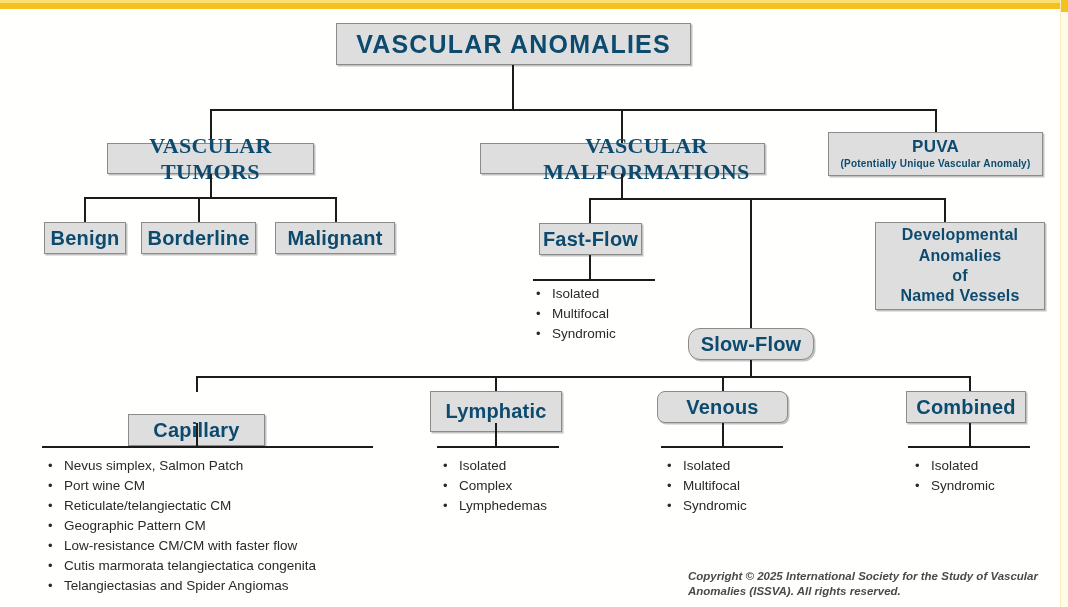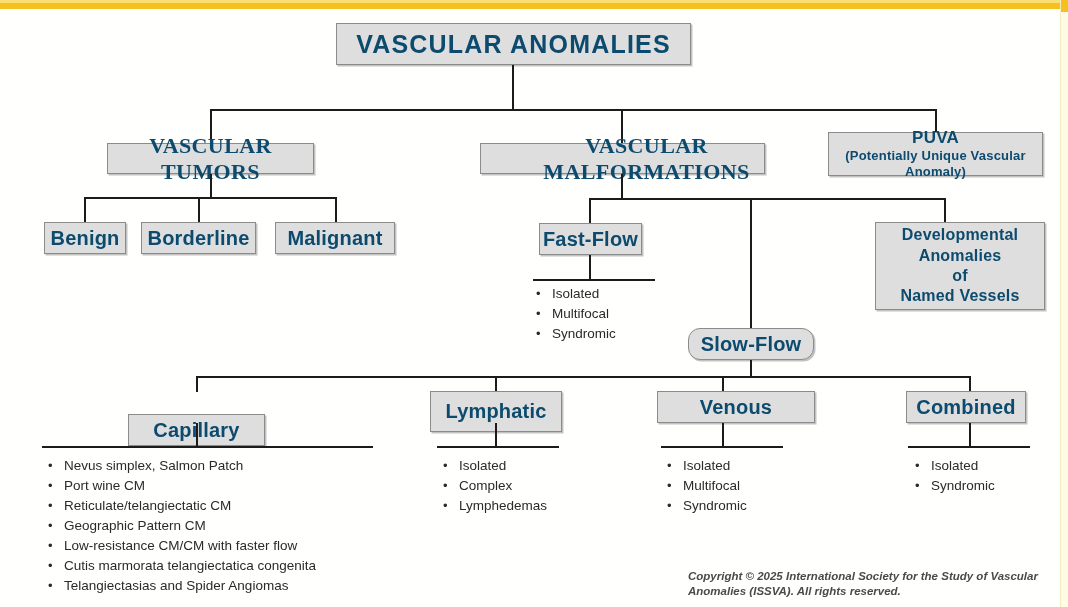--- a/index.html
+++ b/index.html
@@ -75,21 +75,21 @@
   .node.big {
     font-size: 16px;
     line-height: 1.28;
   }
   .puva-title {
     font-size: 17px;
     font-weight: bold;
     line-height: 1.1;
   }
   .puva-sub {
-    font-size: 13px;
+    font-size: 10px;
     font-weight: bold;
     line-height: 1.2;
     margin-top: 1px;
   }
 
   
   .ln {
     position: absolute;
     background: #1b1b1b;
   }
@@ -224,21 +224,21 @@
   <div class="ln v" style="left:495px; top:376px; height:16px;"></div>
   <div class="ln v" style="left:722px; top:376px; height:16px;"></div>
   <div class="ln v" style="left:969px; top:376px; height:16px;"></div>
 
   <div class="node lvl3" style="left:128px; top:414px; width:137px; height:32px;">
     <span>Capillary</span>
   </div>
   <div class="node lvl3" style="left:430px; top:391px; width:132px; height:41px;">
     <span>Lymphatic</span>
   </div>
-  <div class="node lvl3" style="left:657px; top:391px; width:158px; height:32px;">
+  <div class="node lvl3" style="left:657px; top:391px; width:131px; height:32px;border-radius:8px;">
     <span>Venous</span>
   </div>
   <div class="node lvl3" style="left:906px; top:391px; width:120px; height:32px;">
     <span>Combined</span>
   </div>
 
   <div class="ln v" style="left:196px; top:423px; height:24px;"></div>
   <div class="ln h" style="left:42px; top:446px; width:331px;"></div>
 
   <div class="ln v" style="left:495px; top:423px; height:24px;"></div>

